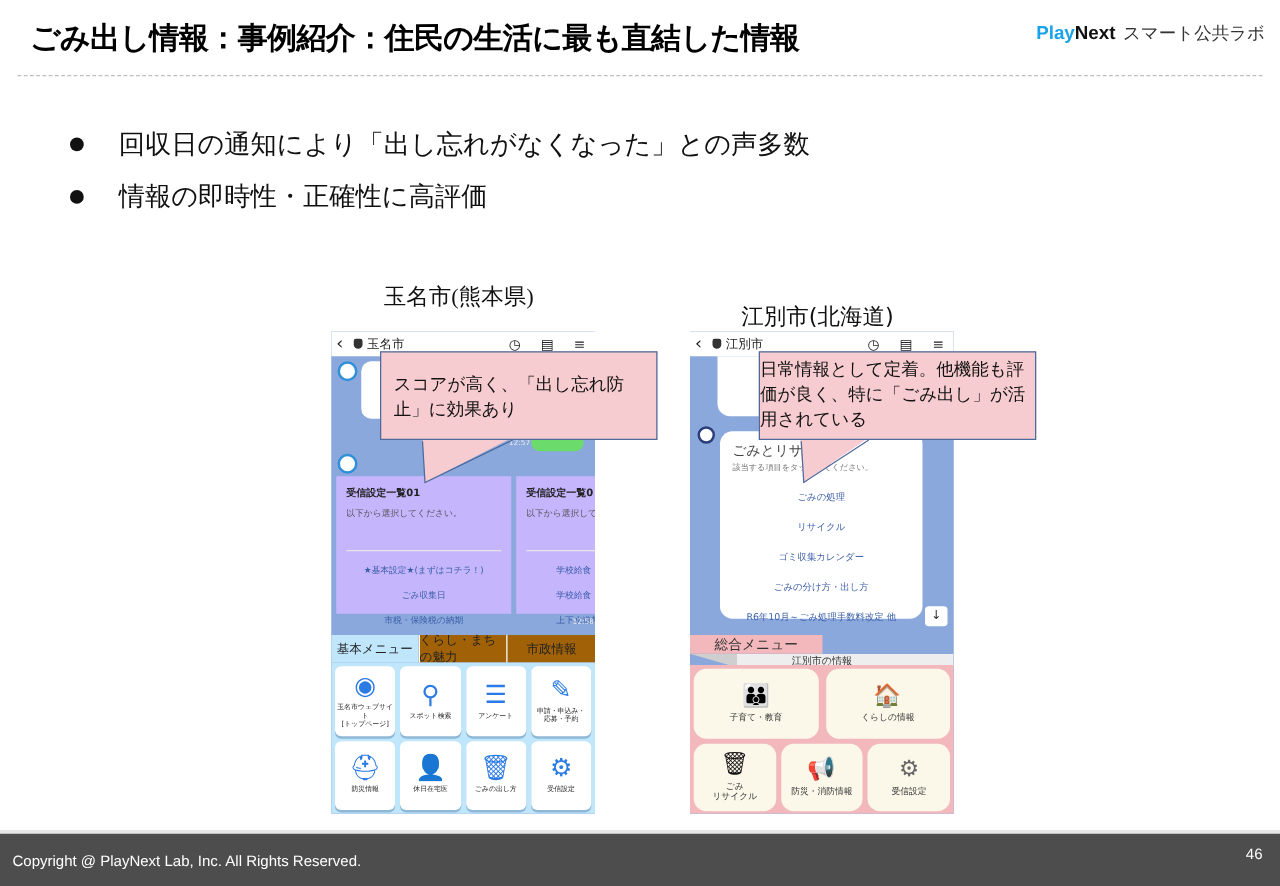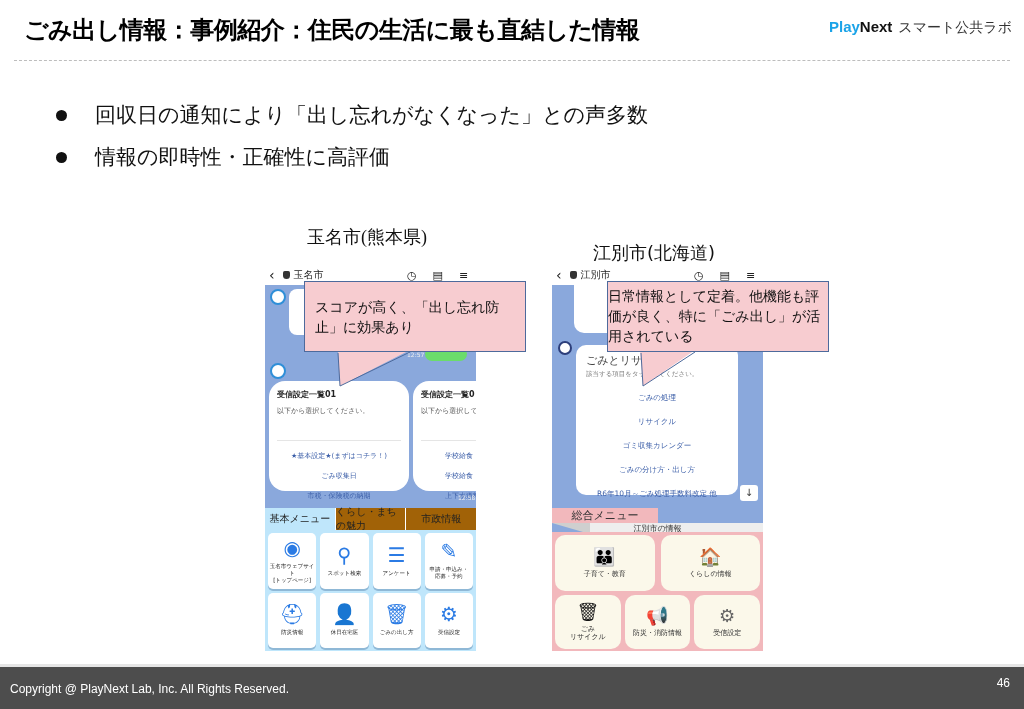--- a/index.html
+++ b/index.html
@@ -24,21 +24,21 @@
   .phone-top .back { font-size: 14px; margin-right: 8px; }
   .phone-top .shield { display: inline-block; width: 7px; height: 8px; background: #333; border-radius: 2px 2px 4px 4px; margin-right: 4px; }
   .phone-top .icons { position: absolute; left: 142px; display: flex; gap: 16px; font-size: 11px; }
 
   
   #tamana { left: 265px; top: 265px; width: 211px; height: 386px; }
   .t-chatbubble { position: absolute; left: 24px; top: 24px; width: 30px; height: 46px; background: #fff; border-radius: 8px; font-size: 9px; padding: 3px 5px; line-height: 11px; color: #333; }
   .t-avatar { position: absolute; width: 16px; height: 16px; border-radius: 50%; background: #fff; border: 2px solid #2f8fd8; }
   .t-green { position: absolute; left: 160px; top: 82px; width: 42px; height: 14px; background: #6bdc6b; border-radius: 7px; }
   .t-time { position: absolute; font-size: 6px; color: #eee; }
-  .t-card { position: absolute; top: 116px; background: #ffffff; border-radius: 16px; width: 140px; height: 110px; padding: 8px 8px; }
+  .t-card { position: absolute; top: 116px; background: #c4b5fd; border-radius: 0; width: 140px; height: 110px; padding: 8px 8px; }
   .t-card .ttl { font-size: 8px; font-weight: bold; color: #222; }
   .t-card .sub { font-size: 7px; color: #555; margin-top: 6px; padding-bottom: 24px; border-bottom: 1px solid #e5e5e5; }
   .t-card .opt { font-size: 7px; color: #3b5ea8; text-align: center; margin-top: 10px; white-space: nowrap; }
   .t-card2 .opt { text-align: left; padding-left: 24px; }
   .t-tabs { position: absolute; left: 0; top: 243px; width: 211px; height: 22px; display: flex; }
   .t-tab { flex: 1; font-size: 10px; display: flex; align-items: center; justify-content: center; color: #222; }
   .t-tab.active { background: #bfe6fb; }
   .t-tab.inactive { background: #a16207; border-left: 1px solid #fff; }
   .t-grid { position: absolute; left: 0; top: 265px; width: 211px; height: 121px; background: #bfe6fb; padding: 3px 3px; display: grid; grid-template-columns: repeat(4, 1fr); grid-template-rows: 1fr 1fr; gap: 4px; }
   .t-tile { background: #fff; border-radius: 5px; box-shadow: 0 2px 0 #8fb8d6; display: flex; flex-direction: column; align-items: center; justify-content: center; gap: 5px; }
@@ -227,21 +227,21 @@
           <span class="lb">受信設定</span>
         </div>
     </div>
   </div>
 </div>
 
 <svg class="callout-tail" style="left:300px; top:350px;" width="120" height="40">
   <polygon points="38,0 110,0 40,36" fill="#f7ccd0"></polygon>
   <polyline points="110,2 40,36 38,3" fill="none" stroke="#4d6a9c" stroke-width="1"></polyline>
 </svg>
-<div class="callout" style="left:304px; top:281px; width:222px; height:71px; padding-top:16px;font-family:Liberation Serif, serif;">スコアが高く、「出し忘れ防止」に効果あり</div>
+<div class="callout" style="left:304px; top:281px; width:222px; height:71px; padding-top:16px;">スコアが高く、「出し忘れ防止」に効果あり</div>
 
 <svg class="callout-tail" style="left:640px; top:350px;" width="80" height="40">
   <polygon points="0,0 55,0 3,36" fill="#f7ccd0"></polygon>
   <polyline points="55,2 3,36 1,3" fill="none" stroke="#4d6a9c" stroke-width="1"></polyline>
 </svg>
 <div class="callout" style="left:607px; top:281px; width:222px; height:71px; padding:4px 0;">日常情報として定着。他機能も評価が良く、特に「ごみ出し」が活用されている</div>
 
 <div class="footer">
   <div class="copyright">Copyright @ PlayNext Lab, Inc. All Rights Reserved.</div>
   <div class="page-num">46</div>

